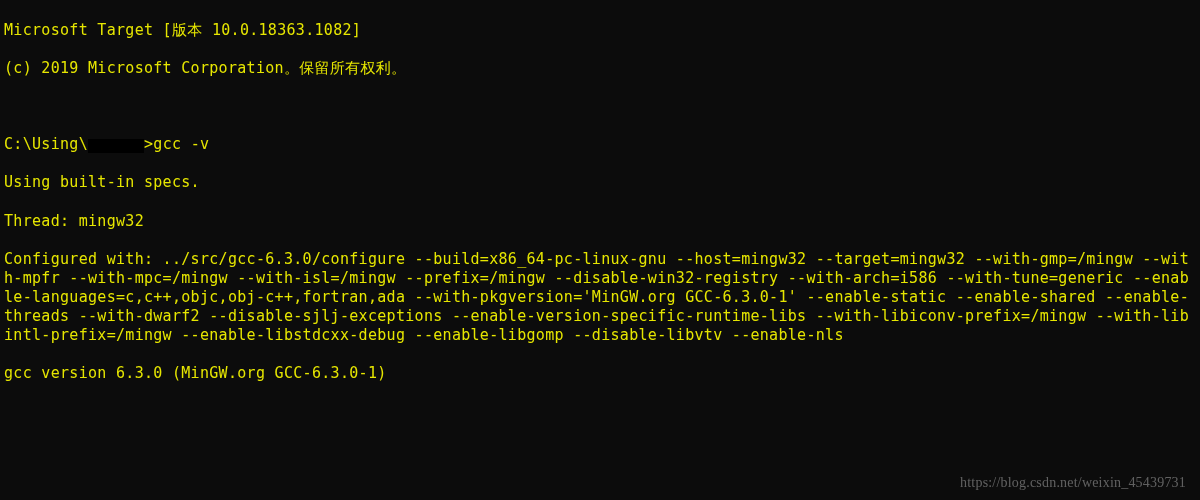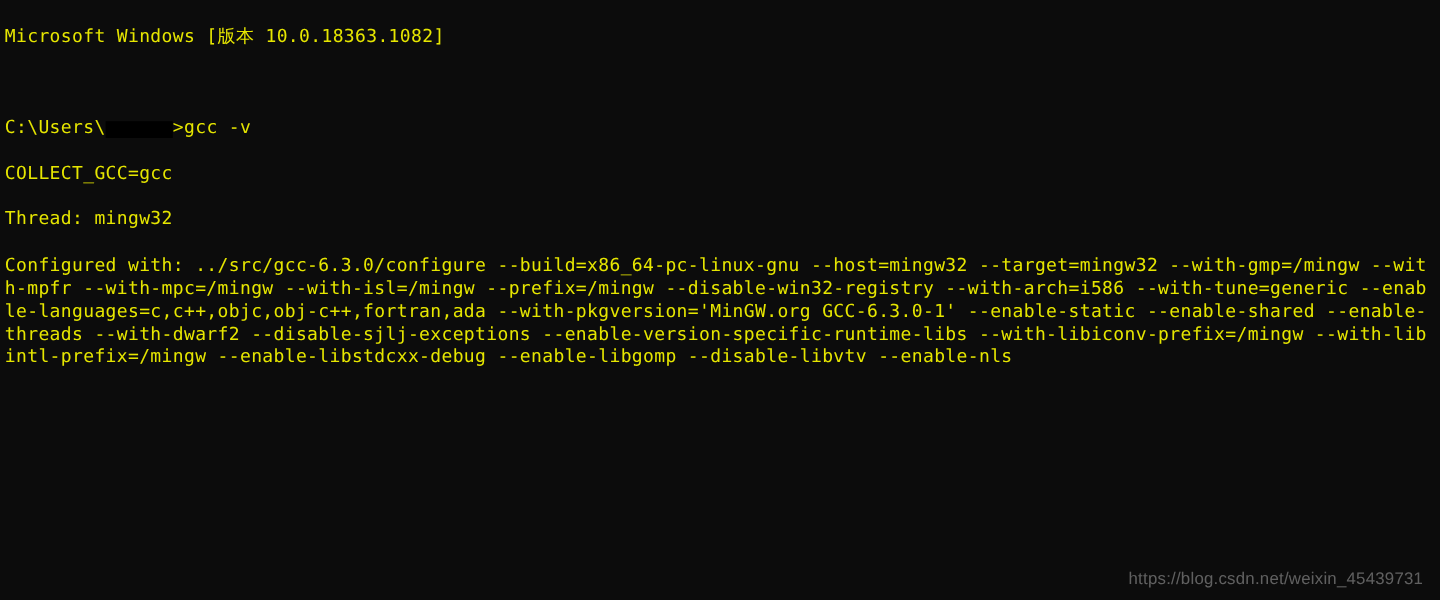--- a/index.html
+++ b/index.html
@@ -33,32 +33,34 @@
       width: 56px;
       height: 14px;
       vertical-align: text-bottom;
       position: relative;
     }
     .watermark {
       position: absolute;
       right: 14px;
       bottom: 8px;
       color: rgba(200, 200, 200, 0.45);
-      font-family: Liberation Sans, sans-serif;
+      font-family: Liberation Serif, serif;
       font-size: 14px;
       letter-spacing: 0.2px;
     }
   </style>
 </head>
 <body>
 
 <div class="terminal">
-<span class="line">Microsoft Windows [版本 10.0.18363.1082]</span>
+<span class="line">Microsoft Target [版本 10.0.18363.1082]</span>
+<span class="line">(c) 2019 Microsoft Corporation。保留所有权利。</span>
 <span class="line"> </span>
-<span class="line"><span>C:\Users\</span><span class="redacted"></span><span>&gt;</span><span>gcc -v</span></span>
-<span class="line">COLLECT_GCC=gcc</span>
+<span class="line"><span>C:\Using\</span><span class="redacted"></span><span>&gt;</span><span>gcc -v</span></span>
+<span class="line">Using built-in specs.</span>
 <span class="line">Thread: mingw32</span>
 <span class="line">Configured with: ../src/gcc-6.3.0/configure --build=x86_64-pc-linux-gnu --host=mingw32 --target=mingw32 --with-gmp=/mingw --with-mpfr --with-mpc=/mingw --with-isl=/mingw --prefix=/mingw --disable-win32-registry --with-arch=i586 --with-tune=generic --enable-languages=c,c++,objc,obj-c++,fortran,ada --with-pkgversion='MinGW.org GCC-6.3.0-1' --enable-static --enable-shared --enable-threads --with-dwarf2 --disable-sjlj-exceptions --enable-version-specific-runtime-libs --with-libiconv-prefix=/mingw --with-libintl-prefix=/mingw --enable-libstdcxx-debug --enable-libgomp --disable-libvtv --enable-nls</span>
+<span class="line">gcc version 6.3.0 (MinGW.org GCC-6.3.0-1)</span>
 
 
 </div>
 
 <div class="watermark">https://blog.csdn.net/weixin_45439731</div>
 
 </body></html>

